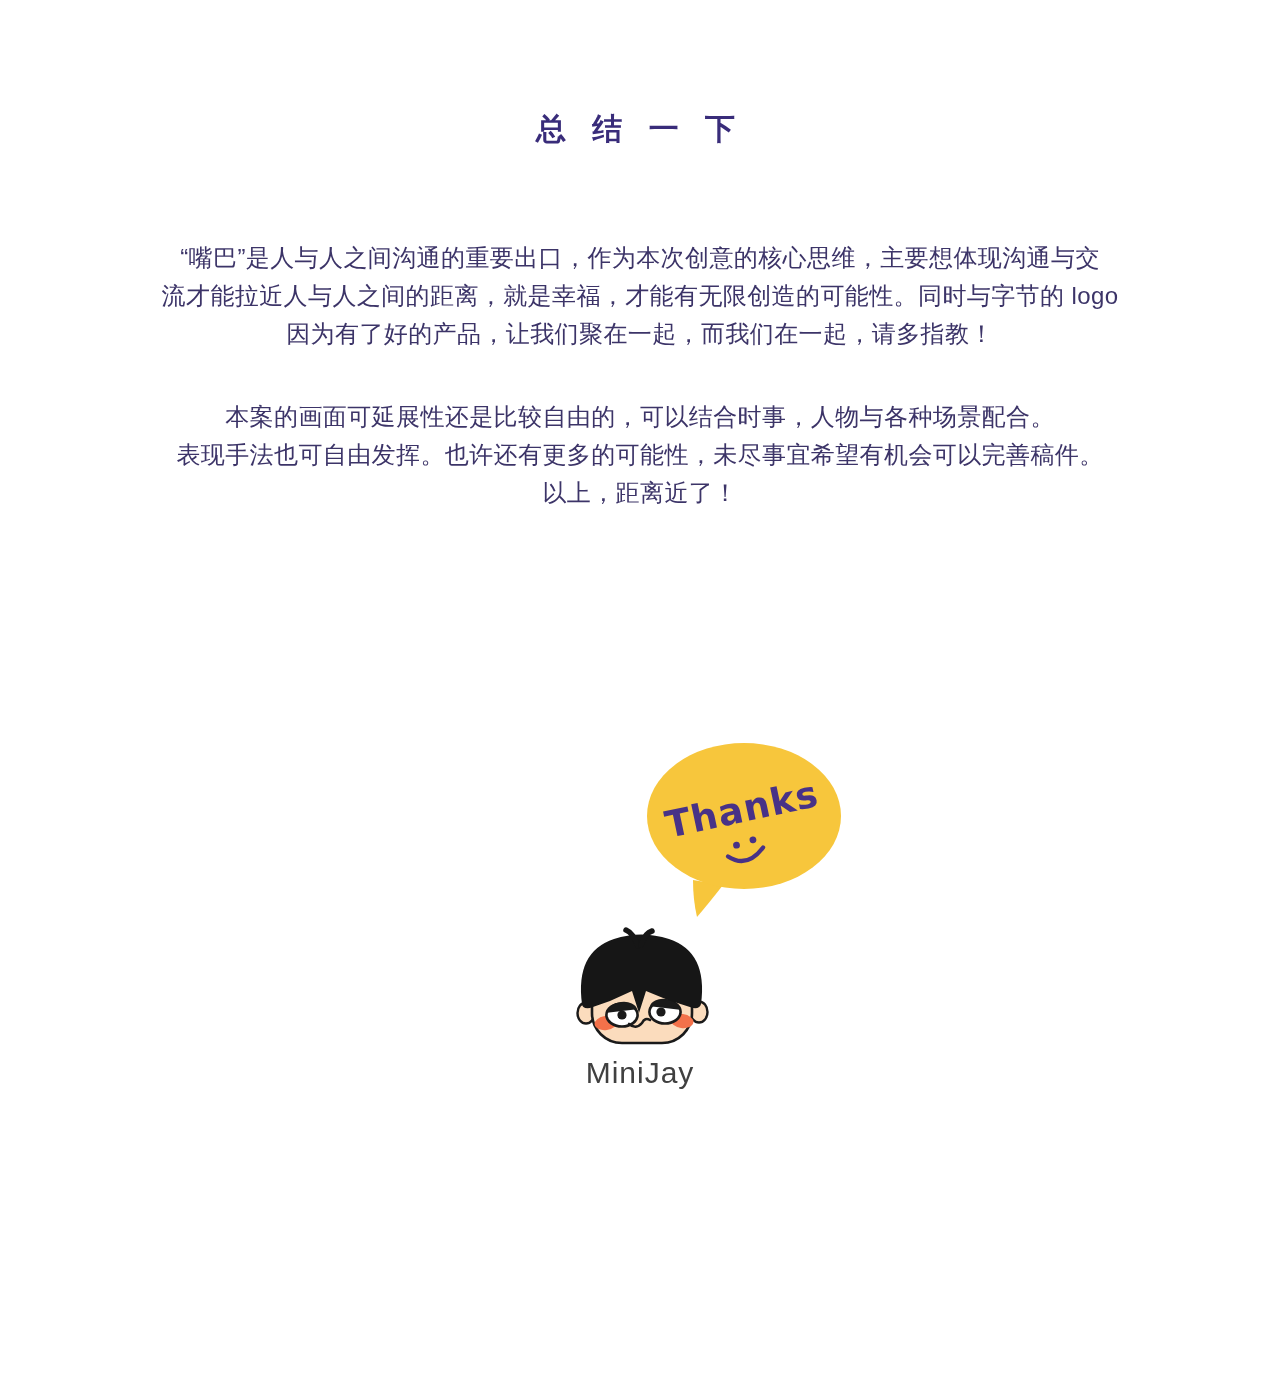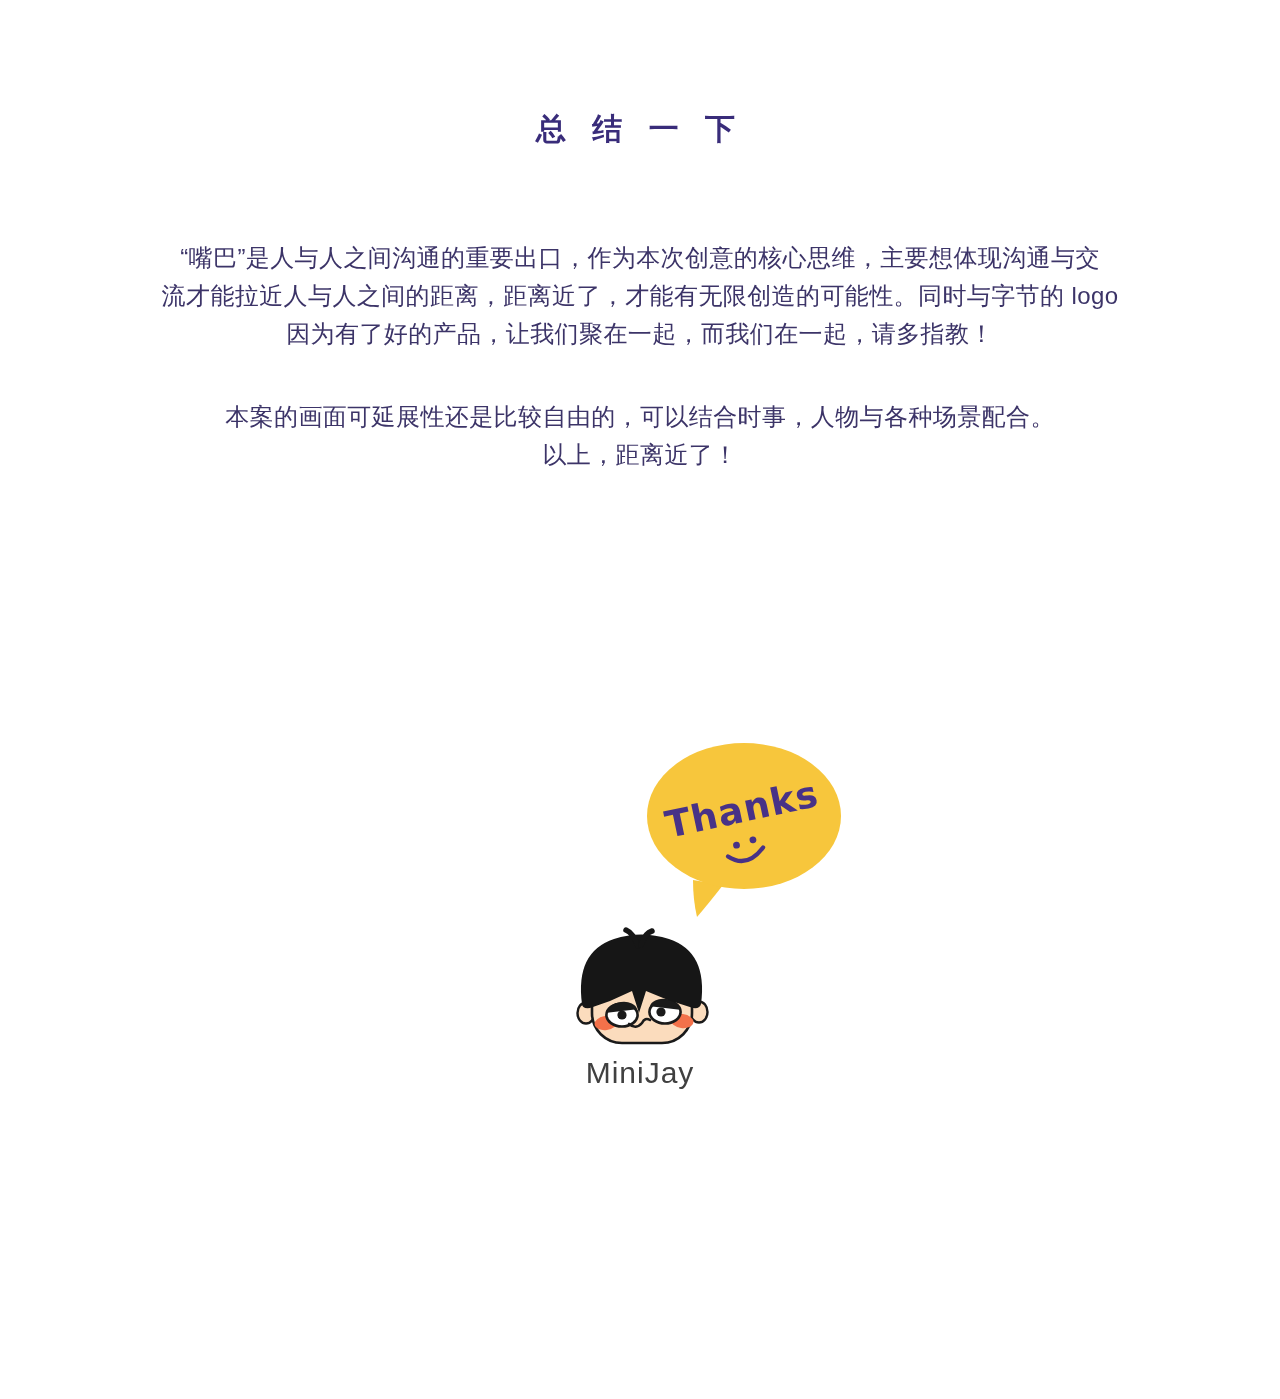--- a/index.html
+++ b/index.html
@@ -59,26 +59,27 @@
 </style>
 </head>
 <body>
 
 <div class="page">
 
   <h1 class="title">总 结 一 下</h1>
 
   <div class="para para1">
     <div>“嘴巴”是人与人之间沟通的重要出口，作为本次创意的核心思维，主要想体现沟通与交</div>
-    <div>流才能拉近人与人之间的距离，距离近了，才能有无限创造的可能性。同时与字节的 logo</div>
+    <div>流才能拉近人与人之间的距离，就是幸福，才能有无限创造的可能性。同时与字节的 logo</div>
     <div>因为有了好的产品，让我们聚在一起，而我们在一起，请多指教！</div>
   </div>
 
   <div class="para para2">
     <div>本案的画面可延展性还是比较自由的，可以结合时事，人物与各种场景配合。</div>
+    <div>表现手法也可自由发挥。也许还有更多的可能性，未尽事宜希望有机会可以完善稿件。</div>
     <div>以上，距离近了！</div>
   </div>
 
   <svg class="artwork" viewBox="555 735 310 320" xmlns="http://www.w3.org/2000/svg">
 
     <g>
       <path d="M 693 880 Q 693 900 697 917 Q 709 903 723 885 Z" fill="#F7C63C"></path>
       <ellipse cx="744" cy="816" rx="97" ry="73" fill="#F7C63C"></ellipse>
       <text x="742" y="822" text-anchor="middle" font-family="DejaVu Sans, Liberation Sans, sans-serif" font-size="37" font-weight="700" letter-spacing="1" transform="rotate(-12 742 810)" fill="#483287">Thanks</text>
       <g stroke="#483287" fill="#483287" transform="rotate(-8 745 848)">

